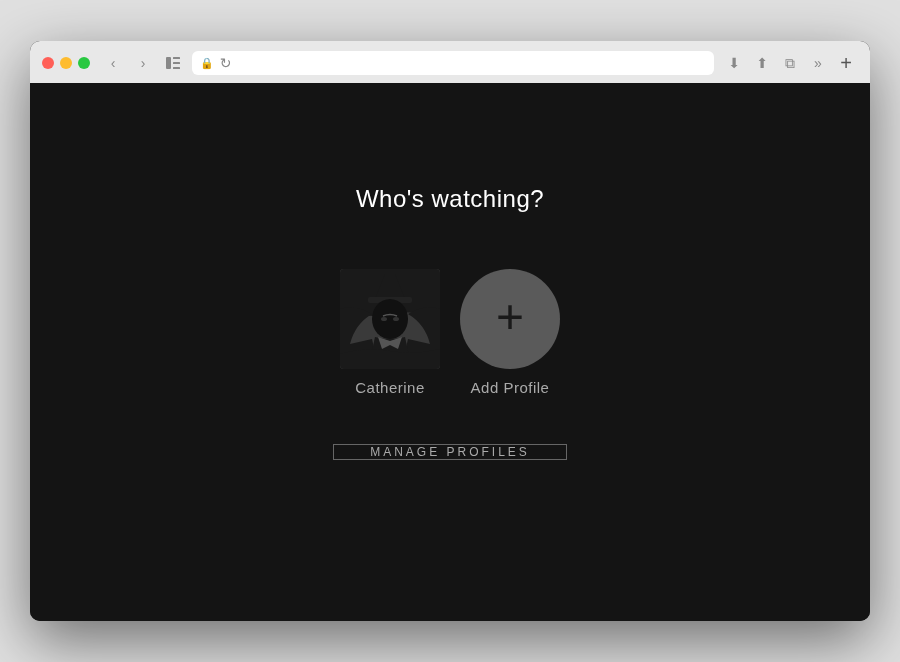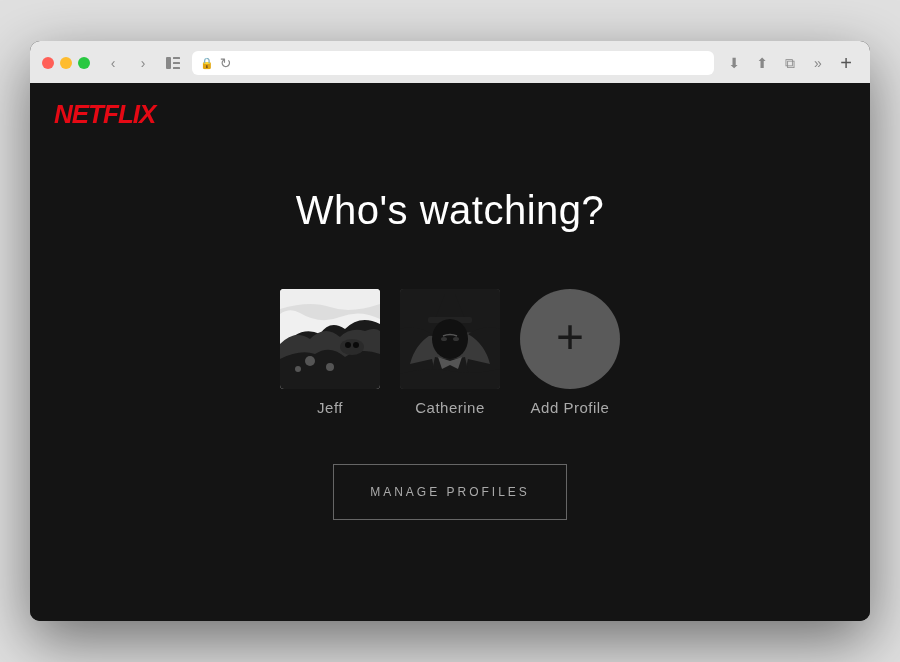--- a/index.html
+++ b/index.html
@@ -166,21 +166,21 @@
       flex: 1;
       display: flex;
       flex-direction: column;
       align-items: center;
       justify-content: center;
       padding-bottom: 60px;
     }
 
     .whos-watching {
       color: white;
-      font-size: 40px;
+      font-size: 24px;
       font-weight: 400;
       margin-bottom: 56px;
       letter-spacing: 0.5px;
     }
 
     .profiles-row {
       display: flex;
       gap: 20px;
       margin-bottom: 48px;
     }
@@ -243,21 +243,21 @@
       font-size: 48px;
       font-weight: 300;
       line-height: 1;
       margin-top: -4px;
     }
 
     .manage-profiles-btn {
       border: 1px solid #666;
       background: transparent;
       color: #aaa;
-      padding: 20px 36px;
+      padding: 0 36px;
       font-size: 12px;
       letter-spacing: 3px;
       cursor: pointer;
       text-transform: uppercase;
       font-weight: 400;
     }
   </style>
 </head>
 <body>
 
@@ -289,52 +289,26 @@
     <div class="browser-actions">
       <button class="action-btn">⬇</button>
       <button class="action-btn">⬆</button>
       <button class="action-btn">⧉</button>
       <button class="action-btn">»</button>
       <button class="plus-btn">+</button>
     </div>
   </div>
 
   <div class="netflix-content">
-    <div class="netflix-header">
-      <span class="netflix-logo">NETFLIX</span>
-    </div>
 
     <div class="profiles-section">
       <h1 class="whos-watching">Who's watching?</h1>
 
       <div class="profiles-row">
 
-        <div class="profile-item">
-          <div class="profile-avatar profile-avatar-jeff">
-            <svg class="jeff-svg" viewBox="0 0 100 100" xmlns="http://www.w3.org/2000/svg">
-
-              <rect width="100" height="100" fill="#f0f0f0"></rect>
-
-              <path d="M0 60 Q20 35 40 45 Q50 30 65 40 Q80 25 100 35 L100 100 L0 100 Z" fill="#1a1a1a"></path>
-              <path d="M0 55 Q15 40 30 50 Q45 35 60 48 Q70 38 85 42 Q95 38 100 42 L100 65 Q80 58 65 68 Q50 55 35 65 Q20 60 0 70 Z" fill="#333"></path>
-
-              <circle cx="30" cy="72" r="5" fill="#555"></circle>
-              <circle cx="50" cy="78" r="4" fill="#555"></circle>
-              <circle cx="18" cy="80" r="3" fill="#555"></circle>
-
-              <ellipse cx="72" cy="58" rx="12" ry="8" fill="#2a2a2a"></ellipse>
-              <circle cx="68" cy="56" r="3" fill="#0a0a0a"></circle>
-              <circle cx="76" cy="56" r="3" fill="#0a0a0a"></circle>
-
-              <path d="M0 0 L100 0 L100 30 Q80 20 60 28 Q40 36 20 24 Q10 18 0 25 Z" fill="#ddd"></path>
-              <path d="M0 0 L100 0 L100 15 Q70 25 50 18 Q30 11 0 20 Z" fill="#eee"></path>
-            </svg>
-          </div>
-          <span class="profile-name">Jeff</span>
-        </div>
 
         <div class="profile-item">
           <div class="profile-avatar profile-avatar-catherine">
             <svg class="catherine-svg" viewBox="0 0 100 100" xmlns="http://www.w3.org/2000/svg">
               <rect width="100" height="100" fill="#3a3a3a"></rect>
 
               <path d="M0 0 L100 0 L100 50 Q70 40 50 45 Q30 50 0 42 Z" fill="#1a1a1a"></path>
 
               <path d="M45 5 L55 5 L65 30 L35 30 Z" fill="#1a1a1a"></path>
               <rect x="28" y="28" width="44" height="6" rx="2" fill="#222"></rect>

